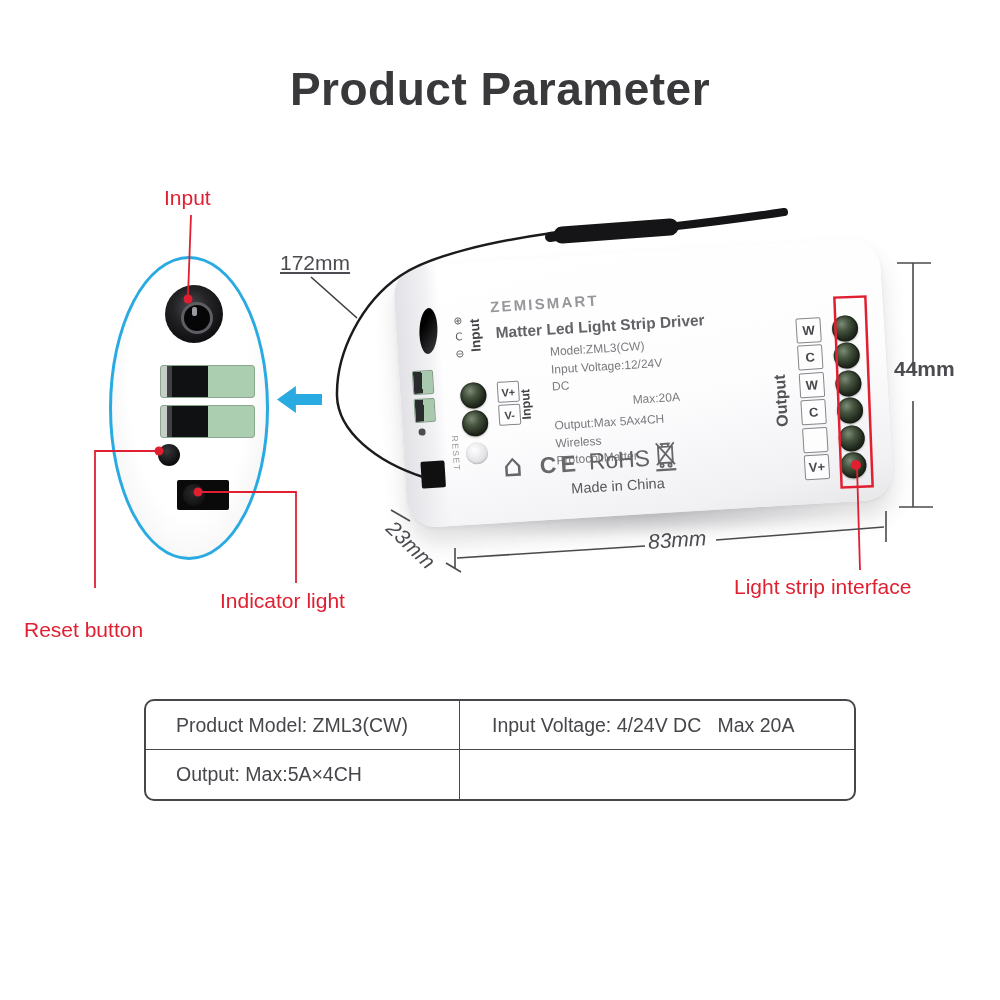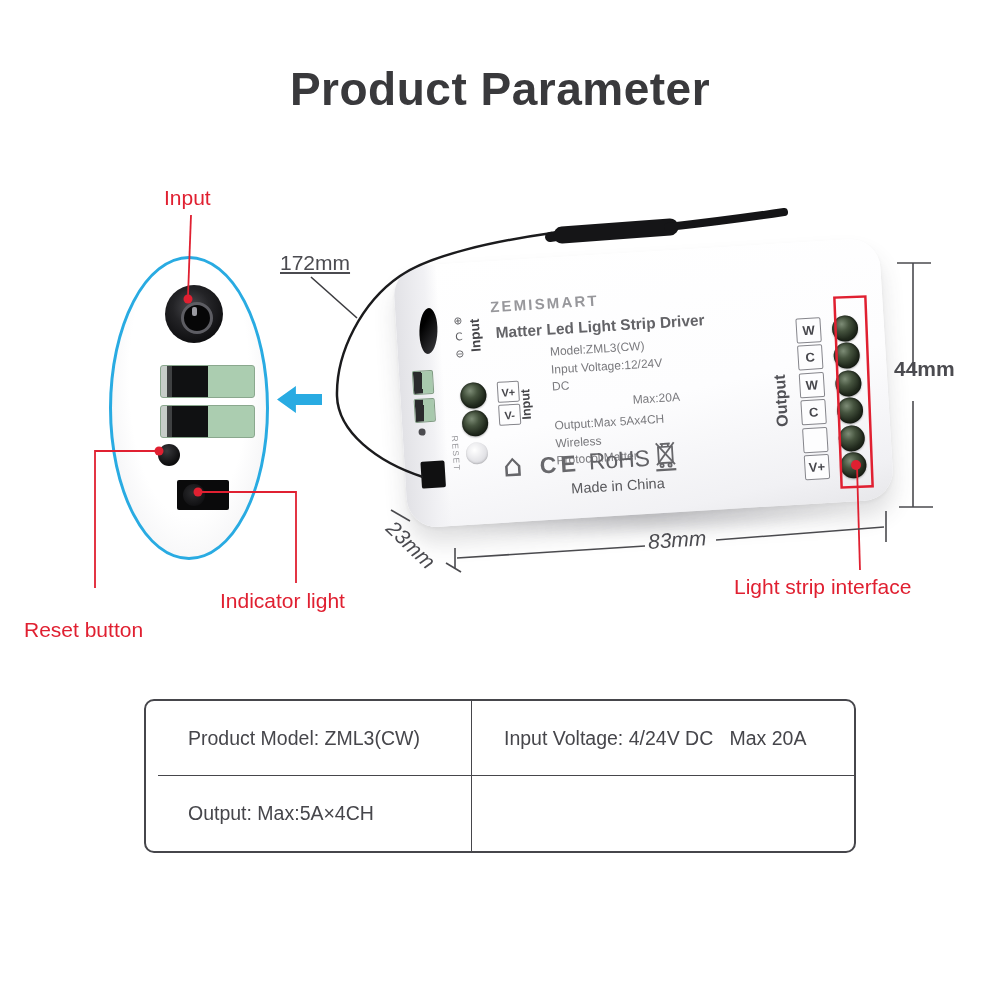--- a/index.html
+++ b/index.html
@@ -90,23 +90,23 @@
   .ch-col{left:399px;top:76px;display:flex;flex-direction:column;gap:2.4px;}
   .ch-box{width:25px;height:25px;box-sizing:border-box;border:1.6px solid #85858b;border-radius:2px;
       background:#fdfdfe;display:flex;align-items:center;justify-content:center;
       font-size:13px;font-weight:700;color:#47474c;}
   .out-screws{left:435px;top:76px;display:flex;flex-direction:column;gap:1.4px;}
 
   
   .ann{left:0;top:0;z-index:5;pointer-events:none;}
 
   
-  .spec-table{left:144px;top:699px;width:712px;height:154px;border:2px solid #46464b;border-radius:10px;
+  .spec-table{left:144px;top:699px;width:712px;height:102px;border:2px solid #46464b;border-radius:10px;
       display:grid;grid-template-columns:314px 1fr;grid-template-rows:1fr 1fr;z-index:6;
-      background:#fff;box-sizing:border-box;overflow:hidden;padding-left:12px;}
+      background:#fff;box-sizing:border-box;overflow:hidden;}
   .cell{display:flex;align-items:center;font-size:19.5px;color:#46464b;white-space:pre;}
   .cell.c1{padding-left:30px;border-right:1.5px solid #46464b;}
   .cell.c2{padding-left:32px;}
   .cell.r1{border-bottom:1.5px solid #46464b;}
 </style>
 </head>
 <body>
 
 <div class="abs page-title">Product Parameter</div>
 

